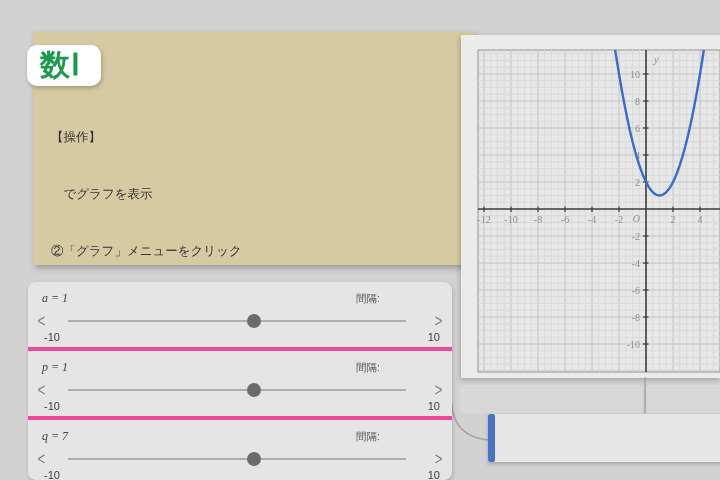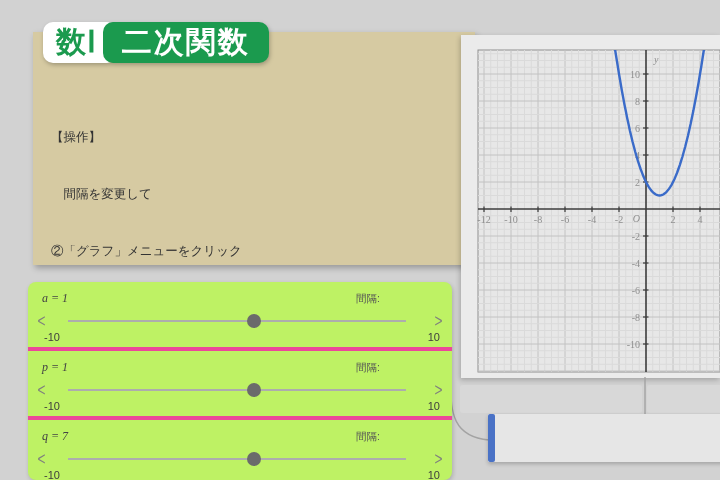--- a/index.html
+++ b/index.html
@@ -11,32 +11,32 @@
 
   
   .sticky-note{
     position:absolute;left:33px;top:32px;width:442px;height:233px;
     background:#d6caa2;box-shadow:2px 3px 6px rgba(0,0,0,.28);
   }
   .sticky-text{position:absolute;left:18px;top:58px;color:#333;
     font-size:12.5px;line-height:19px;white-space:pre;}
 
   
-  .badge{position:absolute;left:43px;top:22px;height:64px;display:flex;align-items:flex-start;
+  .badge{position:absolute;left:27px;top:22px;height:64px;display:flex;align-items:flex-end;
     filter:drop-shadow(1px 2px 2px rgba(0,0,0,.25));}
   .badge-left{background:#ffffff;color:#1b9a4e;border-radius:10px;
     padding:0 20px 0 13px;display:flex;align-items:center;
     font-weight:bold;font-size:30px;letter-spacing:1px;margin-right:-14px;}
   .badge-right{background:#1b9a4e;color:#fff;border-radius:10px;
     padding:0 19px;display:flex;align-items:center;
     font-weight:bold;font-size:30px;letter-spacing:2px;position:relative;z-index:1;}
 
   
   .slider-panel{position:absolute;left:28px;top:282px;width:424px;height:198px;
-    background:#bef264;border-radius:8px;box-shadow:1px 2px 4px rgba(0,0,0,.18);text-align:right;}
+    background:#e5e5e5;border-radius:8px;box-shadow:1px 2px 4px rgba(0,0,0,.18);text-align:right;}
   .srow{height:65px;position:relative;}
   .srow + .srow{border-top:4px solid #ec4899;}
   .shead{display:flex;justify-content:space-between;align-items:baseline;
     padding:9px 72px 0 14px;}
   .svar{font-family:"Liberation Serif",serif;font-style:italic;font-size:12px;color:#444;}
   .sint{font-size:10.5px;color:#555;}
   .sline{position:absolute;left:0;right:0;top:29px;height:20px;}
   .chev{position:absolute;top:0;line-height:20px;font-size:19px;color:#7e7e7e;
     transform:scaleX(.72);cursor:pointer;user-select:none;}
   .chev-left{left:8px;}
@@ -65,34 +65,31 @@
   .formula-text sup{font-size:10px;position:relative;top:-1px;margin:0 1px;}
 
   #wires{position:absolute;left:0;top:0;width:720px;height:480px;pointer-events:none;}
 </style>
 </head>
 <body>
 
 <div class="sticky-note">
   <div class="sticky-text">
     <div>【操作】</div>
-    <div>　間隔を変更して</div>
+    <div>　でグラフを表示</div>
     <div>②「グラフ」メニューをクリック</div>
     <div>③グラフ下部の「f(x)」をクリック④キーボードから</div>
     <div>　関数式を入力し、「実行」 でグラフを表示</div>
     <div>⑤スライダー値下限・上限、間隔を変更して</div>
   </div>
 </div>
 
 <div class="badge">
   <div class="badge-left">
     <span>数Ⅰ</span>
-  </div>
-  <div class="badge-right">
-    <span>二次関数</span>
   </div>
 </div>
 
 <div class="graph-card">
   <svg id="graph-svg" width="259" height="343">
       <defs>
         <clipPath id="gclip">
           <rect x="17" y="15" width="242" height="322"></rect>
         </clipPath>
       </defs>

